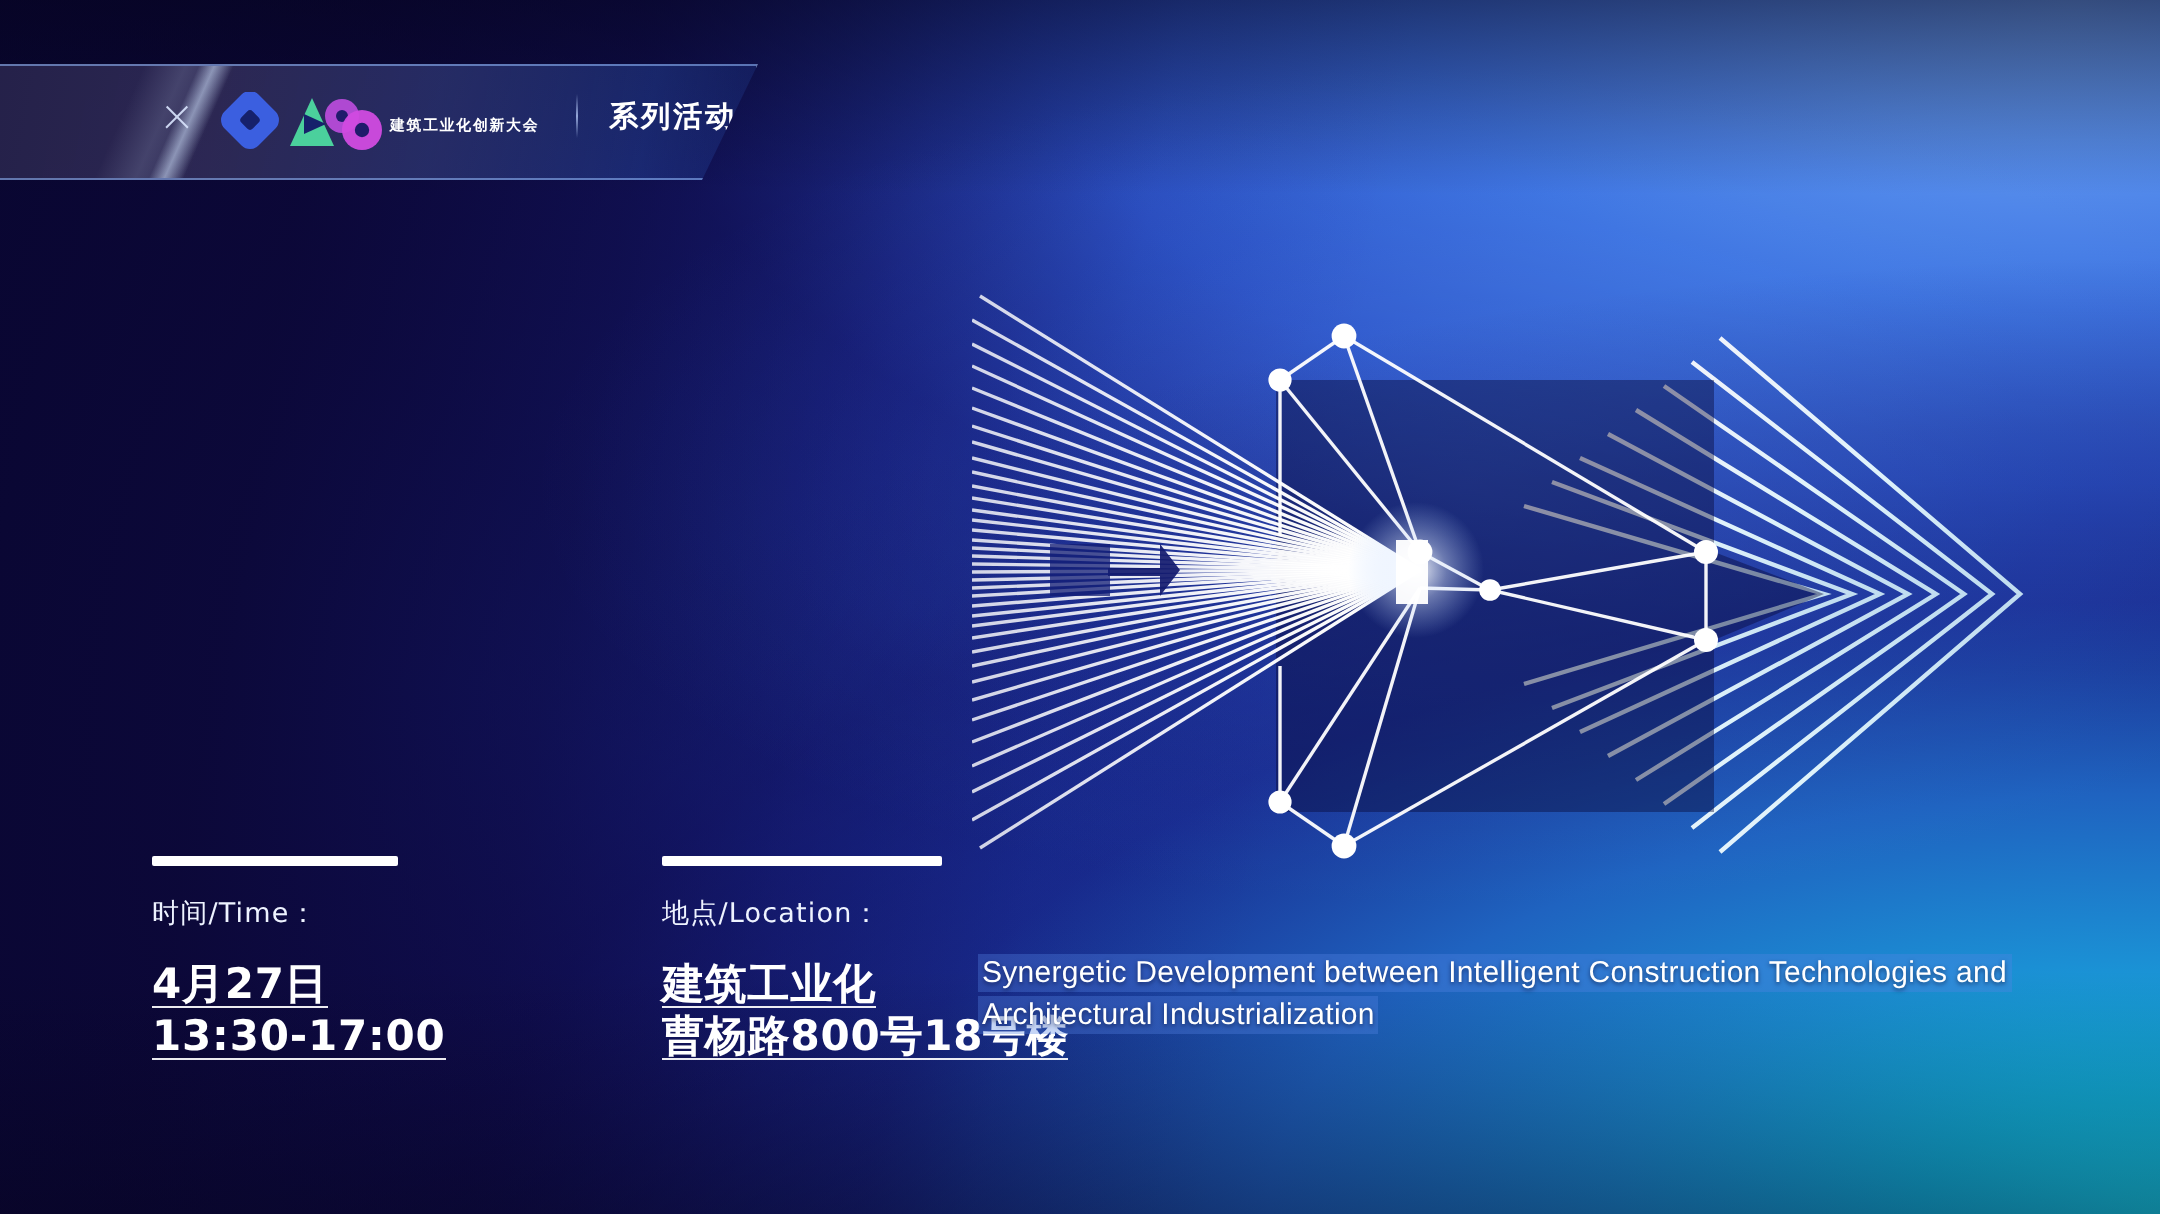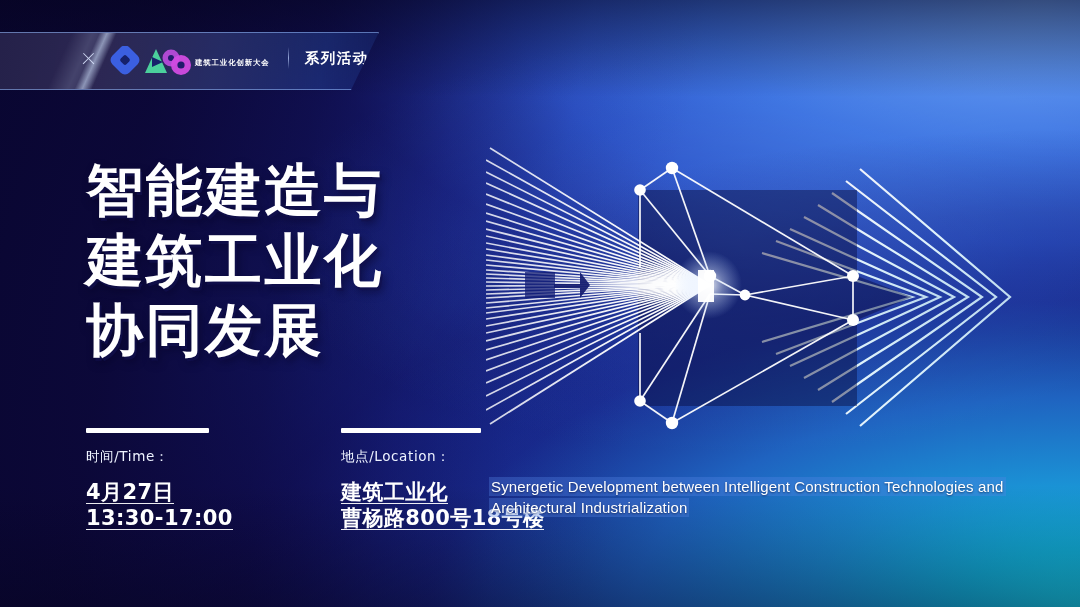--- a/index.html
+++ b/index.html
@@ -140,21 +140,21 @@
     color: #ffffff;
     letter-spacing: 2.5px;
     white-space: nowrap;
     text-shadow:
       2px 3px 0 rgba(18,16,78,0.75),
       3px 5px 9px rgba(6,4,34,0.55);
   }
 
   
   .info-row {
-    position: absolute; left: 86px; top: 428px;
+    position: absolute; left: 76px; top: 428px;
     display: flex; gap: 80px; z-index: 6;
   }
   .info-col { width: 175px; }
   .info-bar {
     width: 123px; height: 5px; background: #ffffff;
     border-radius: 1px; margin-bottom: 15px;
   }
   .info-col.loc .info-bar { width: 140px; }
   .info-label {
     font-family: "DejaVu Sans", "Liberation Sans", sans-serif;
@@ -361,25 +361,20 @@
           <circle cx="72" cy="19" r="3.6" fill="#201b6b"></circle>
         </svg>
       </div>
       <div class="cn-word">建筑工业化创新大会</div>
     </div>
 
     <div class="band-div"></div>
     <div class="band-series">系列活动</div>
   </div>
 
-  <div class="title-block">
-    <div class="title-line">智能建造与</div>
-    <div class="title-line">建筑工业化</div>
-    <div class="title-line">协同发展</div>
-  </div>
 
   <div class="info-row">
     <div class="info-col time">
       <div class="info-bar"></div>
       <div class="info-label">时间/Time：</div>
       <div class="info-value">4月27日</div><br>
       <div class="info-value">13:30-17:00</div>
     </div>
     <div class="info-col loc">
       <div class="info-bar"></div>

